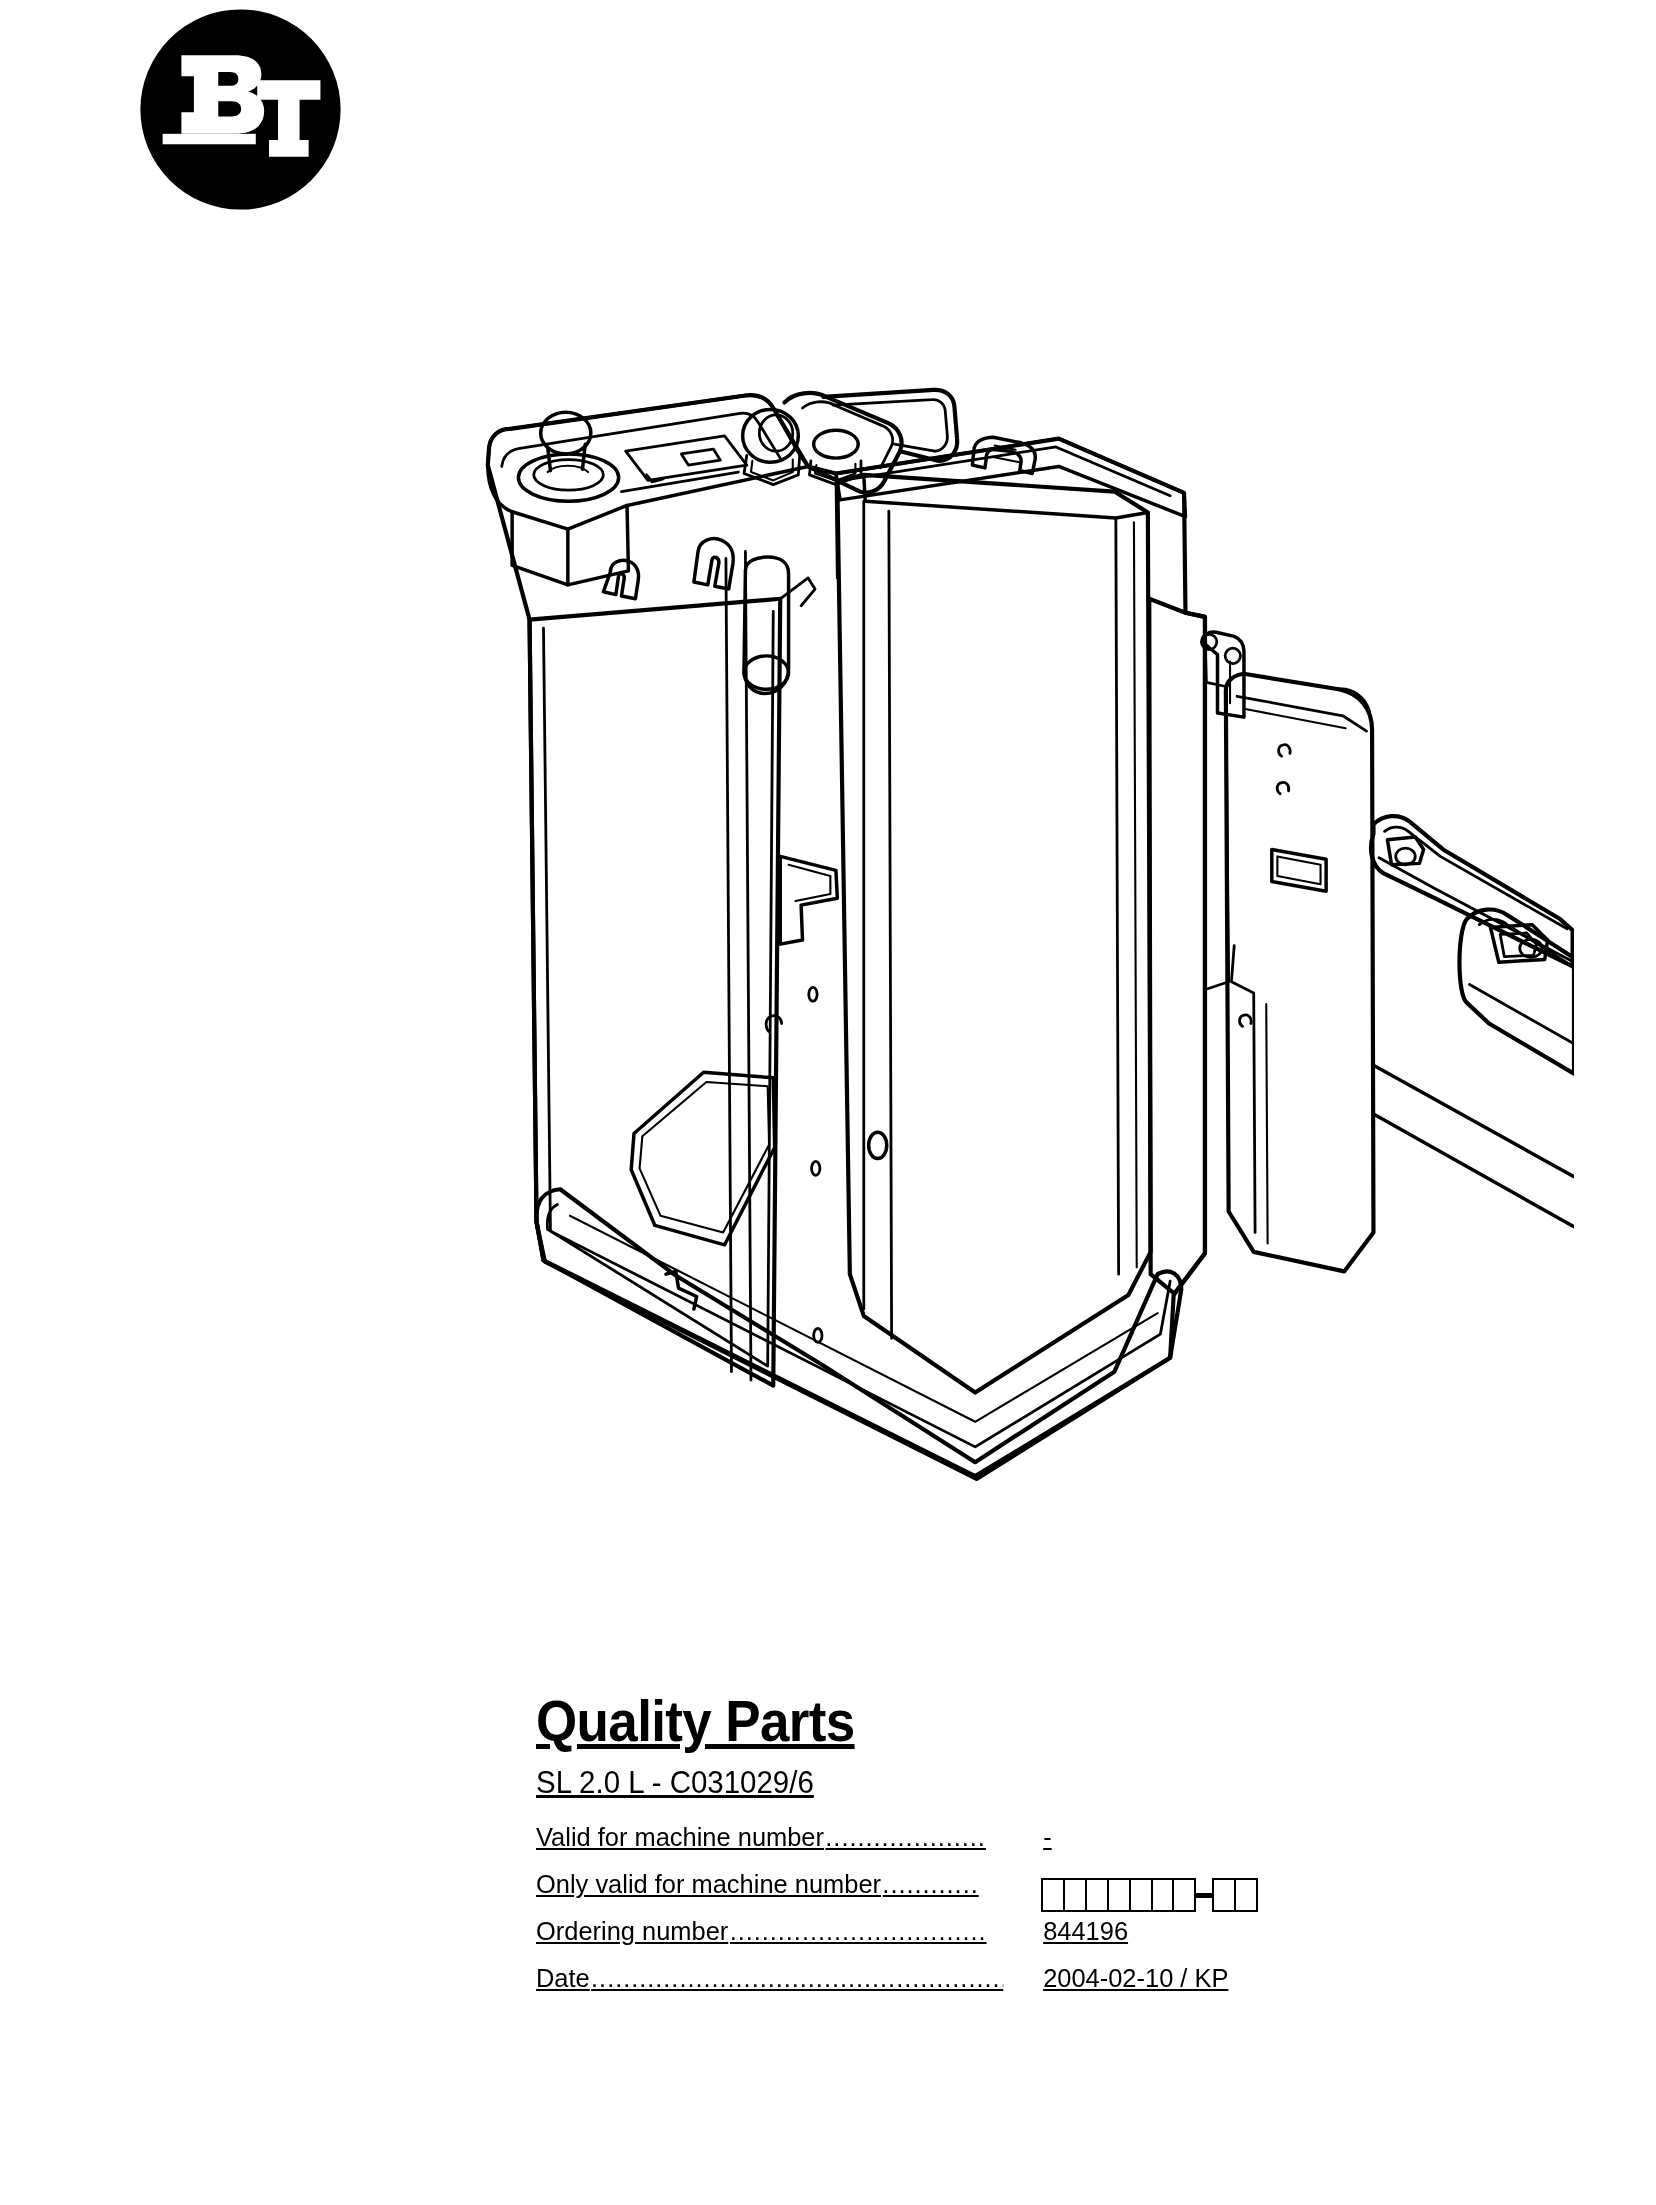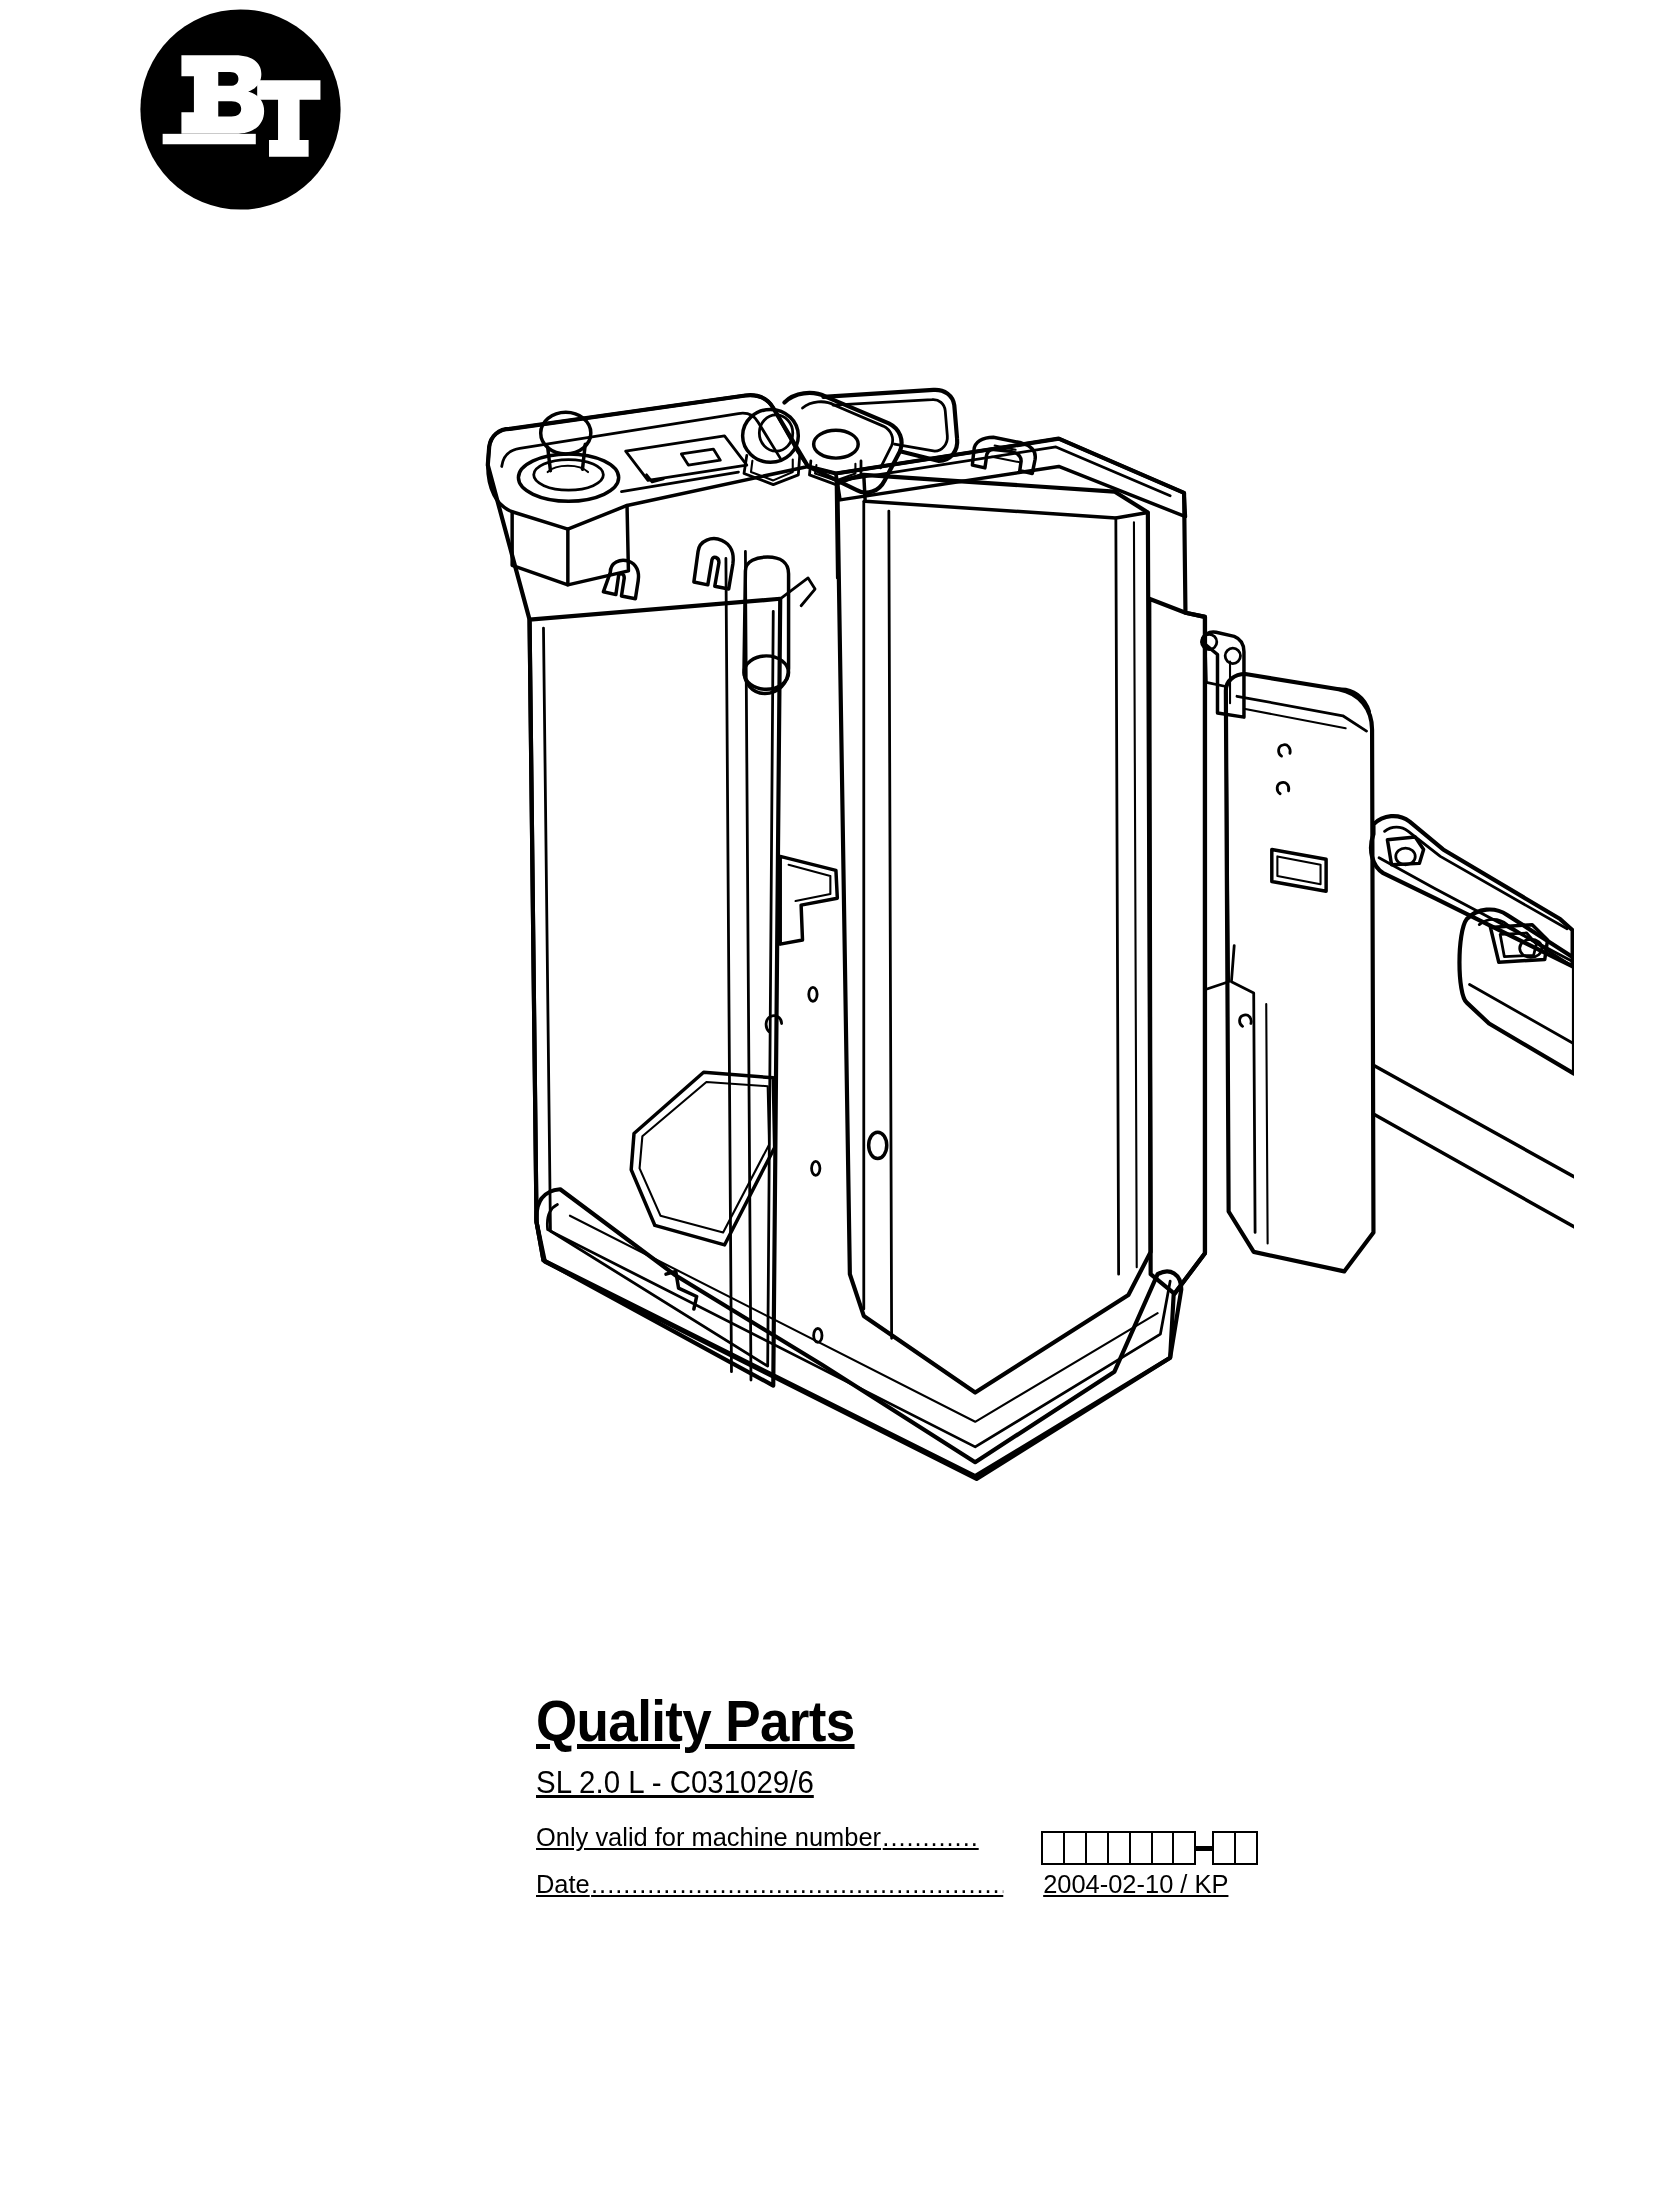--- a/index.html
+++ b/index.html
@@ -329,20 +329,27 @@
 </div>
 
 <div id="title-block">
 
   <h1 id="page-title">Quality Parts</h1>
 
   <div id="model-designation">SL 2.0 L - C031029/6</div>
 
   <div id="spec-table">
 
+    <div class="spec-row">
+      <div class="spec-label-wrap">
+        <span class="spec-label">Valid for machine number</span>
+        <span class="spec-leader">....................</span>
+      </div>
+      <div class="spec-value">-</div>
+    </div>
 
     <div class="spec-row with-gap">
       <div class="spec-label-wrap">
         <span class="spec-label">Only valid for machine number</span>
         <span class="spec-leader">............</span>
       </div>
       <div id="machine-number-boxes">
         <div class="box-group">
           <span class="num-box"></span>
           <span class="num-box"></span>
@@ -353,20 +360,27 @@
           <span class="num-box"></span>
         </div>
         <span class="box-dash"></span>
         <div class="box-group">
           <span class="num-box"></span>
           <span class="num-box"></span>
         </div>
       </div>
     </div>
 
+    <div class="spec-row">
+      <div class="spec-label-wrap">
+        <span class="spec-label">Ordering number </span>
+        <span class="spec-leader">................................</span>
+      </div>
+      <div class="spec-value">844196</div>
+    </div>
 
     <div class="spec-row">
       <div class="spec-label-wrap">
         <span class="spec-label">Date </span>
         <span class="spec-leader">....................................................</span>
       </div>
       <div class="spec-value">2004-02-10 / KP</div>
     </div>
 
 

